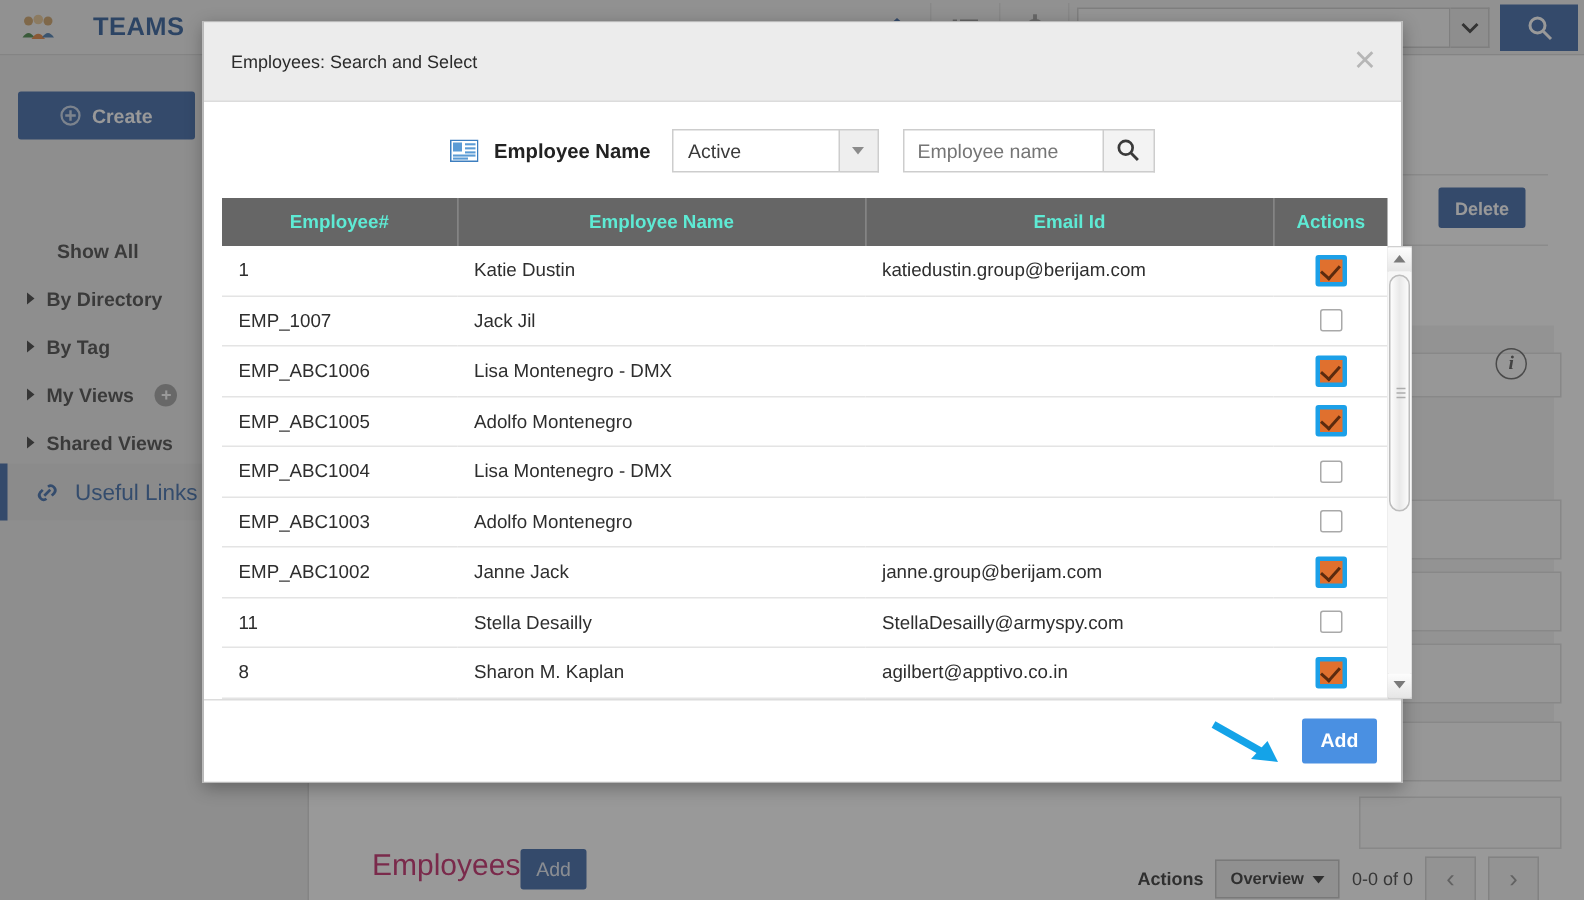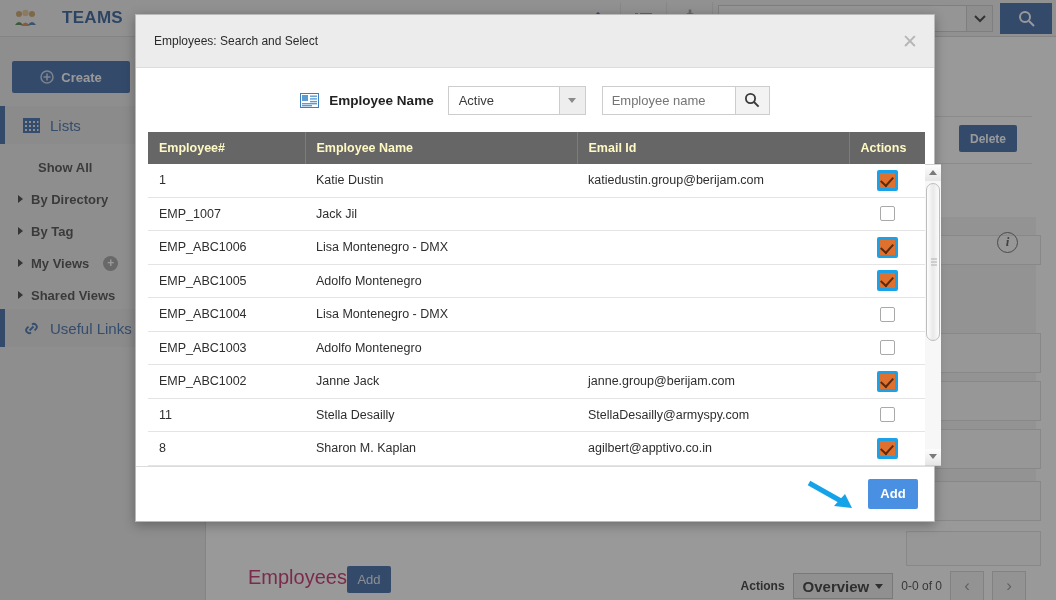--- a/index.html
+++ b/index.html
@@ -112,21 +112,21 @@
     position: absolute; left: 347px; top: 566px; width: 44px; height: 27px;
     background: #2c5aa0; color: #dfe6f0; font-size: 13px;
     display: flex; align-items: center; justify-content: center; border-radius: 2px;
   }
   .bg-display-row {
     position: absolute; right: 30px; top: 571px; display: flex; align-items: center; gap: 8px;
   }
   .bg-display-label { font-size: 12px; font-weight: bold; color: #222; }
   .bg-overview-sel {
     height: 18px; padding: 12px 9px; border: 1px solid #bdbdbd; background: #ededed;
-    font-size: 15px; font-weight: bold; color: #222; display: flex; align-items: center; gap: 6px;
+    font-size: 11px; font-weight: bold; color: #222; display: flex; align-items: center; gap: 6px;
   }
   .caret-d {
     width: 0; height: 0; border-top: 5px solid #222;
     border-left: 4px solid transparent; border-right: 4px solid transparent;
   }
   .bg-count { font-size: 12px; color: #333; }
   .pg-btn {
     width: 34px; height: 30px; border: 1px solid #cfcfcf; background: #f2f2f2;
     display: flex; align-items: center; justify-content: center; font-size: 17px; color: #8d8d8d;
   }
@@ -172,22 +172,22 @@
     font-family: "Liberation Sans", sans-serif;
   }
   .search-box-btn {
     width: 34px; height: 29px; border: 1px solid #cdcdcd; border-left: none;
     background: #f3f3f3; display: flex; align-items: center; justify-content: center;
   }
 
   .tbl-wrap { flex: 1; display: flex; flex-direction: column; padding: 0 10px 0 12px; }
   table.grid { width: 100%; border-collapse: collapse; table-layout: fixed; }
   table.grid th {
-    background: #666666; color: #fef9c3; font-size: 12.5px; font-weight: bold;
-    text-align: left; height: 32px; padding: 0 11px;
+    background: #666666; color: #5eead4; font-size: 12.5px; font-weight: bold;
+    text-align: center; height: 32px; padding: 0 11px;
     border-right: 1px solid #7c7c7c;
   }
   table.grid th:last-child { border-right: none; margin-top: 24px; }
   table.grid td {
     font-size: 12.5px; color: #2e2e2e; height: 33.5px; padding: 0 11px;
     border-bottom: 1px solid #e4e4e4; background: #fff;
   }
   .c1 { width: 157px; } .c2 { width: 272px; } .c3 { width: 272px; } .c4 { width: 76px; }
   td.act { text-align: center; padding: 0; }
 
@@ -305,40 +305,20 @@
 
     <div class="bg-sidebar">
       <div class="create-btn">
         <svg width="14" height="14" viewBox="0 0 14 14">
             <circle cx="7" cy="7" r="6" stroke="#c3d2e6" stroke-width="1.5" fill="none"></circle>
             <path d="M7 3.5v7M3.5 7h7" stroke="#c3d2e6" stroke-width="1.6"></path>
           </svg>
         <span>Create</span>
       </div>
 
-      <div class="side-section" style="top:69px">
-        <svg width="17" height="15" viewBox="0 0 17 15">
-          <rect x="0" y="0" width="17" height="15" fill="#2d5fa3"></rect>
-          <g fill="#e9e9e9">
-              <rect x="2" y="3" width="2" height="2"></rect>
-              <rect x="6" y="3" width="2" height="2"></rect>
-              <rect x="10" y="3" width="2" height="2"></rect>
-              <rect x="14" y="3" width="1.5" height="2"></rect>
-          <rect x="2" y="7" width="2" height="2"></rect>
-              <rect x="6" y="7" width="2" height="2"></rect>
-              <rect x="10" y="7" width="2" height="2"></rect>
-              <rect x="14" y="7" width="1.5" height="2"></rect>
-          <rect x="2" y="11" width="2" height="2"></rect>
-              <rect x="6" y="11" width="2" height="2"></rect>
-              <rect x="10" y="11" width="2" height="2"></rect>
-              <rect x="14" y="11" width="1.5" height="2"></rect>
-            </g>
-        </svg>
-        <span class="s-label">Lists</span>
-      </div>
 
       <div class="side-item" style="top:115px;padding-left:38px">
         <span>Show All</span>
       </div>
       <div class="side-item" style="top:147px">
         <span class="caret-r"></span>
         <span>By Directory</span>
       </div>
       <div class="side-item" style="top:179px">
         <span class="caret-r"></span>

